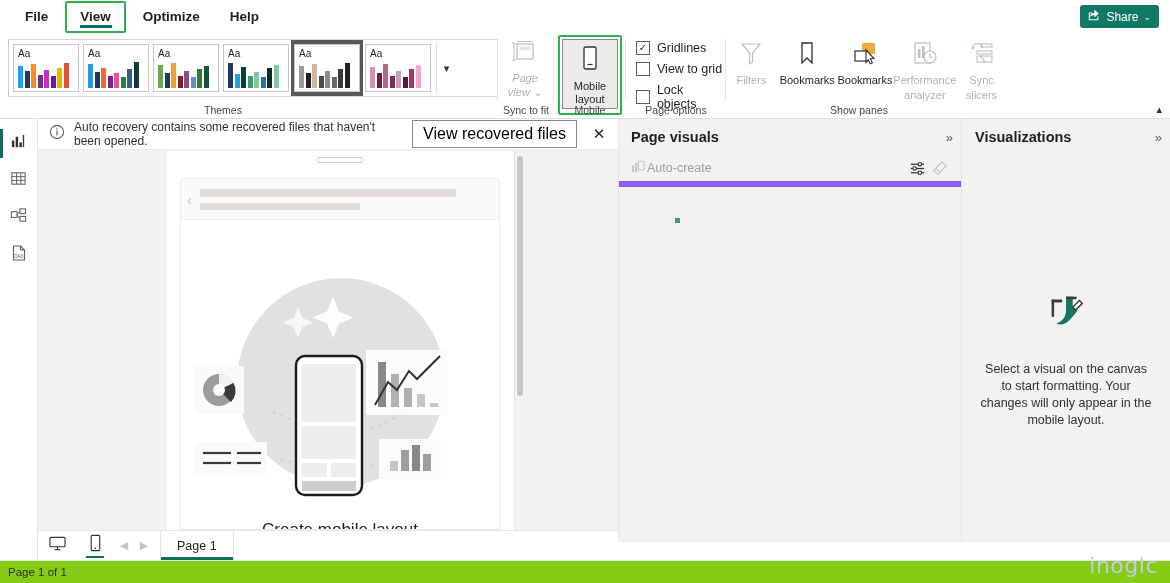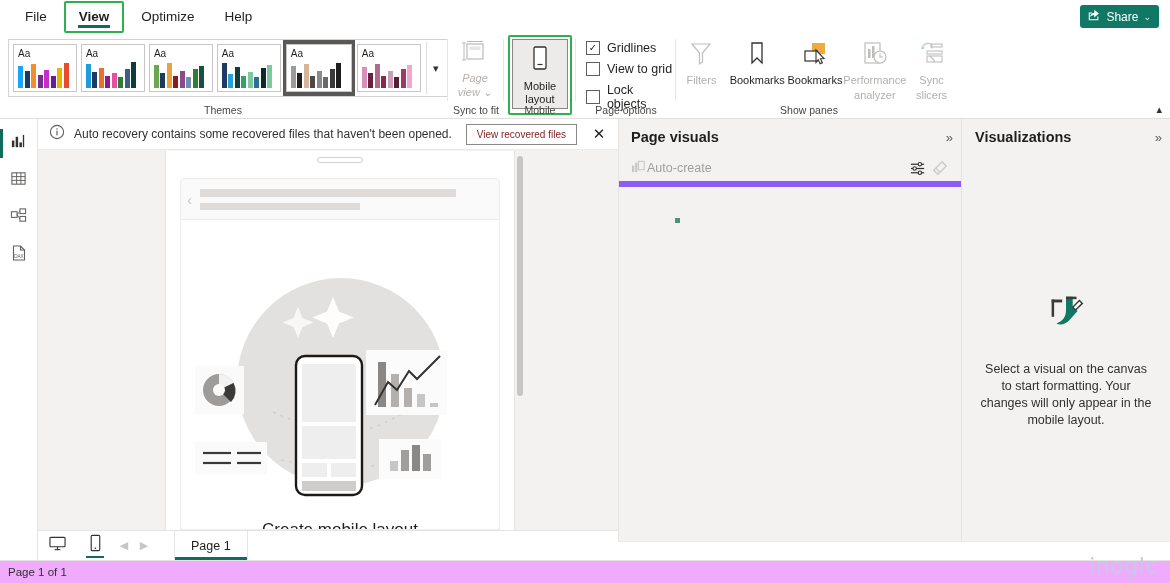--- a/index.html
+++ b/index.html
@@ -14,20 +14,21 @@
 
   
   .menubar {
     position: absolute; top: 0; left: 0; width: 1170px; height: 33px;
     background: #fff; display: flex; align-items: center;
   }
   .menu-item {
     font-size: 13.5px; color: #201f1e; padding: 0 13px; height: 30px;
     display: flex; align-items: center; cursor: default; margin-left: 4px;
     position: relative;
+    font-weight: bold;
   }
   .menu-item.first { margin-left: 12px; }
   .menu-item.active {
     border: 2px solid #2db14f; border-radius: 2px; height: 32px; font-weight: 600;
   }
   .menu-item.active .underbar {
     position: absolute; bottom: 3px; left: 50%; transform: translateX(-50%);
     width: 32px; height: 2.5px; background: #0f6b5c;
   }
   .share-btn {
@@ -130,21 +131,21 @@
   }
 
   
   .notif {
     position: absolute; left: 38px; top: 119px; width: 580px; height: 31px;
     background: #fff; display: flex; align-items: center; gap: 9px; padding: 0 6px 0 11px;
     border-bottom: 1px solid #edebe9;
   }
   .notif .txt { font-size: 12px; color: #323130; flex: 1; }
   .notif .vbtn {
-    border: 1px solid #8a8886; background: #fff; font-size: 10px; color: #7f1d1d;
+    border: 1px solid #8a8886; background: #fff; font-size: 16px; color: #000000;
     padding: 4px 10px; cursor: pointer; white-space: nowrap;
   }
   .notif .xbtn {
     width: 26px; height: 26px; display: flex; align-items: center; justify-content: center;
     font-size: 15px; color: #201f1e; cursor: pointer;
   }
 
   
   .canvas-area {
     position: absolute; left: 38px; top: 150px; width: 580px; bottom: 53px;
@@ -227,31 +228,31 @@
   .view-toggle.active::after {
     content: ""; position: absolute; bottom: 2px; left: 10px; right: 10px; height: 2.5px; background: #0f6b5c;
   }
   .arrow-btn {
     width: 20px; height: 29px; display: flex; align-items: center; justify-content: center;
     font-size: 11px; color: #c8c6c4; cursor: default;
   }
   .page-tab {
     height: 29px; min-width: 70px; padding: 0 16px; display: flex; align-items: center;
     justify-content: center; font-size: 12.5px; color: #201f1e; cursor: pointer;
-    position: relative; background: #fff; margin-left: 20px;
+    position: relative; background: #fff; margin-left: 6px;
     border-left: 1px solid #e6e4e2; border-right: 1px solid #e6e4e2; text-align: center;
   }
   .page-tab.active::after {
     content: ""; position: absolute; bottom: 0; left: 0; right: 0; height: 3px; background: #0f6b5c;
   }
 
   
   .statusbar {
     position: absolute; left: 0; bottom: 0; width: 1170px; height: 23px;
-    background: #f0abfc; border-top: 1px solid #e6e4e2; display: flex; align-items: center;
+    background: #84cc16; border-top: 1px solid #e6e4e2; display: flex; align-items: center;
   }
   .statusbar .st-text { font-size: 11.5px; color: #323130; padding-left: 8px; }
   .watermark {
     position: absolute; right: 12px; bottom: 5px; font-size: 22px; color: #c3cbe4;
     letter-spacing: .5px; font-family: "DejaVu Sans", sans-serif;
   }
   .pane-bottom-strip {
     position: absolute; left: 618px; bottom: 23px; width: 552px; height: 19px; background: #fff;
     border-top: 1px solid #eceaea;
   }
@@ -284,21 +285,21 @@
           </svg>
       </span>
       <span class="lbl">Share</span>
       <span class="chev-sm">⌄</span>
     </div>
   </div>
 
   <div class="ribbon">
     <div class="ribbon-groups">
 
-      <div class="rgroup bordered themes-group" style="width:448px">
+      <div class="rgroup bordered themes-group" style="width:498px">
         <div class="themes-box">
           <div class="theme-sw">
             <span class="aa">Aa</span>
             <span class="bars">
               <i style="height:22px;background:#1aa3ff"></i>
                 <i style="height:17px;background:#1f3864"></i>
                 <i style="height:24px;background:#f28e2b"></i>
                 <i style="height:13px;background:#7b2d8b"></i>
                 <i style="height:18px;background:#c52ec9"></i>
                 <i style="height:12px;background:#6a1b9a"></i>

